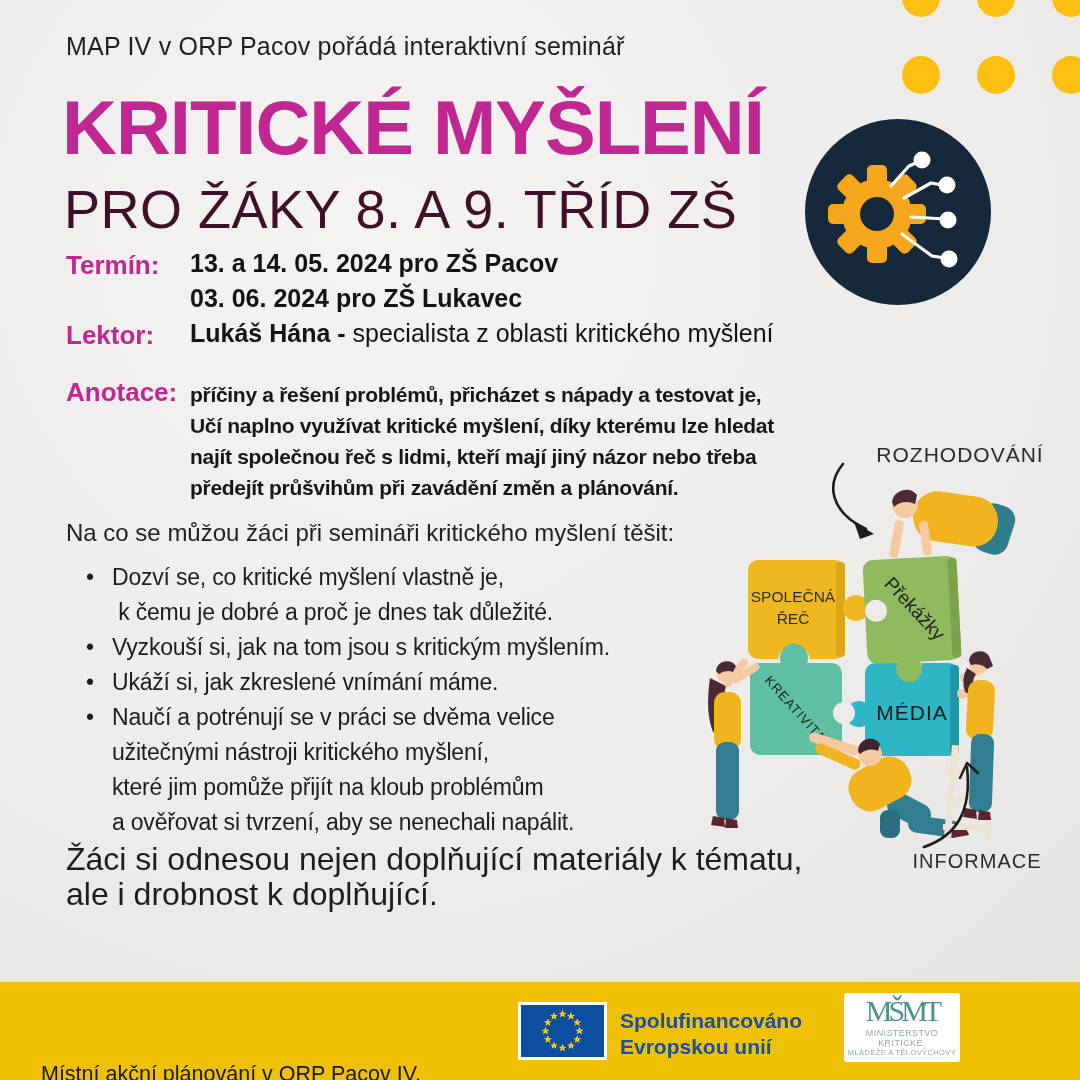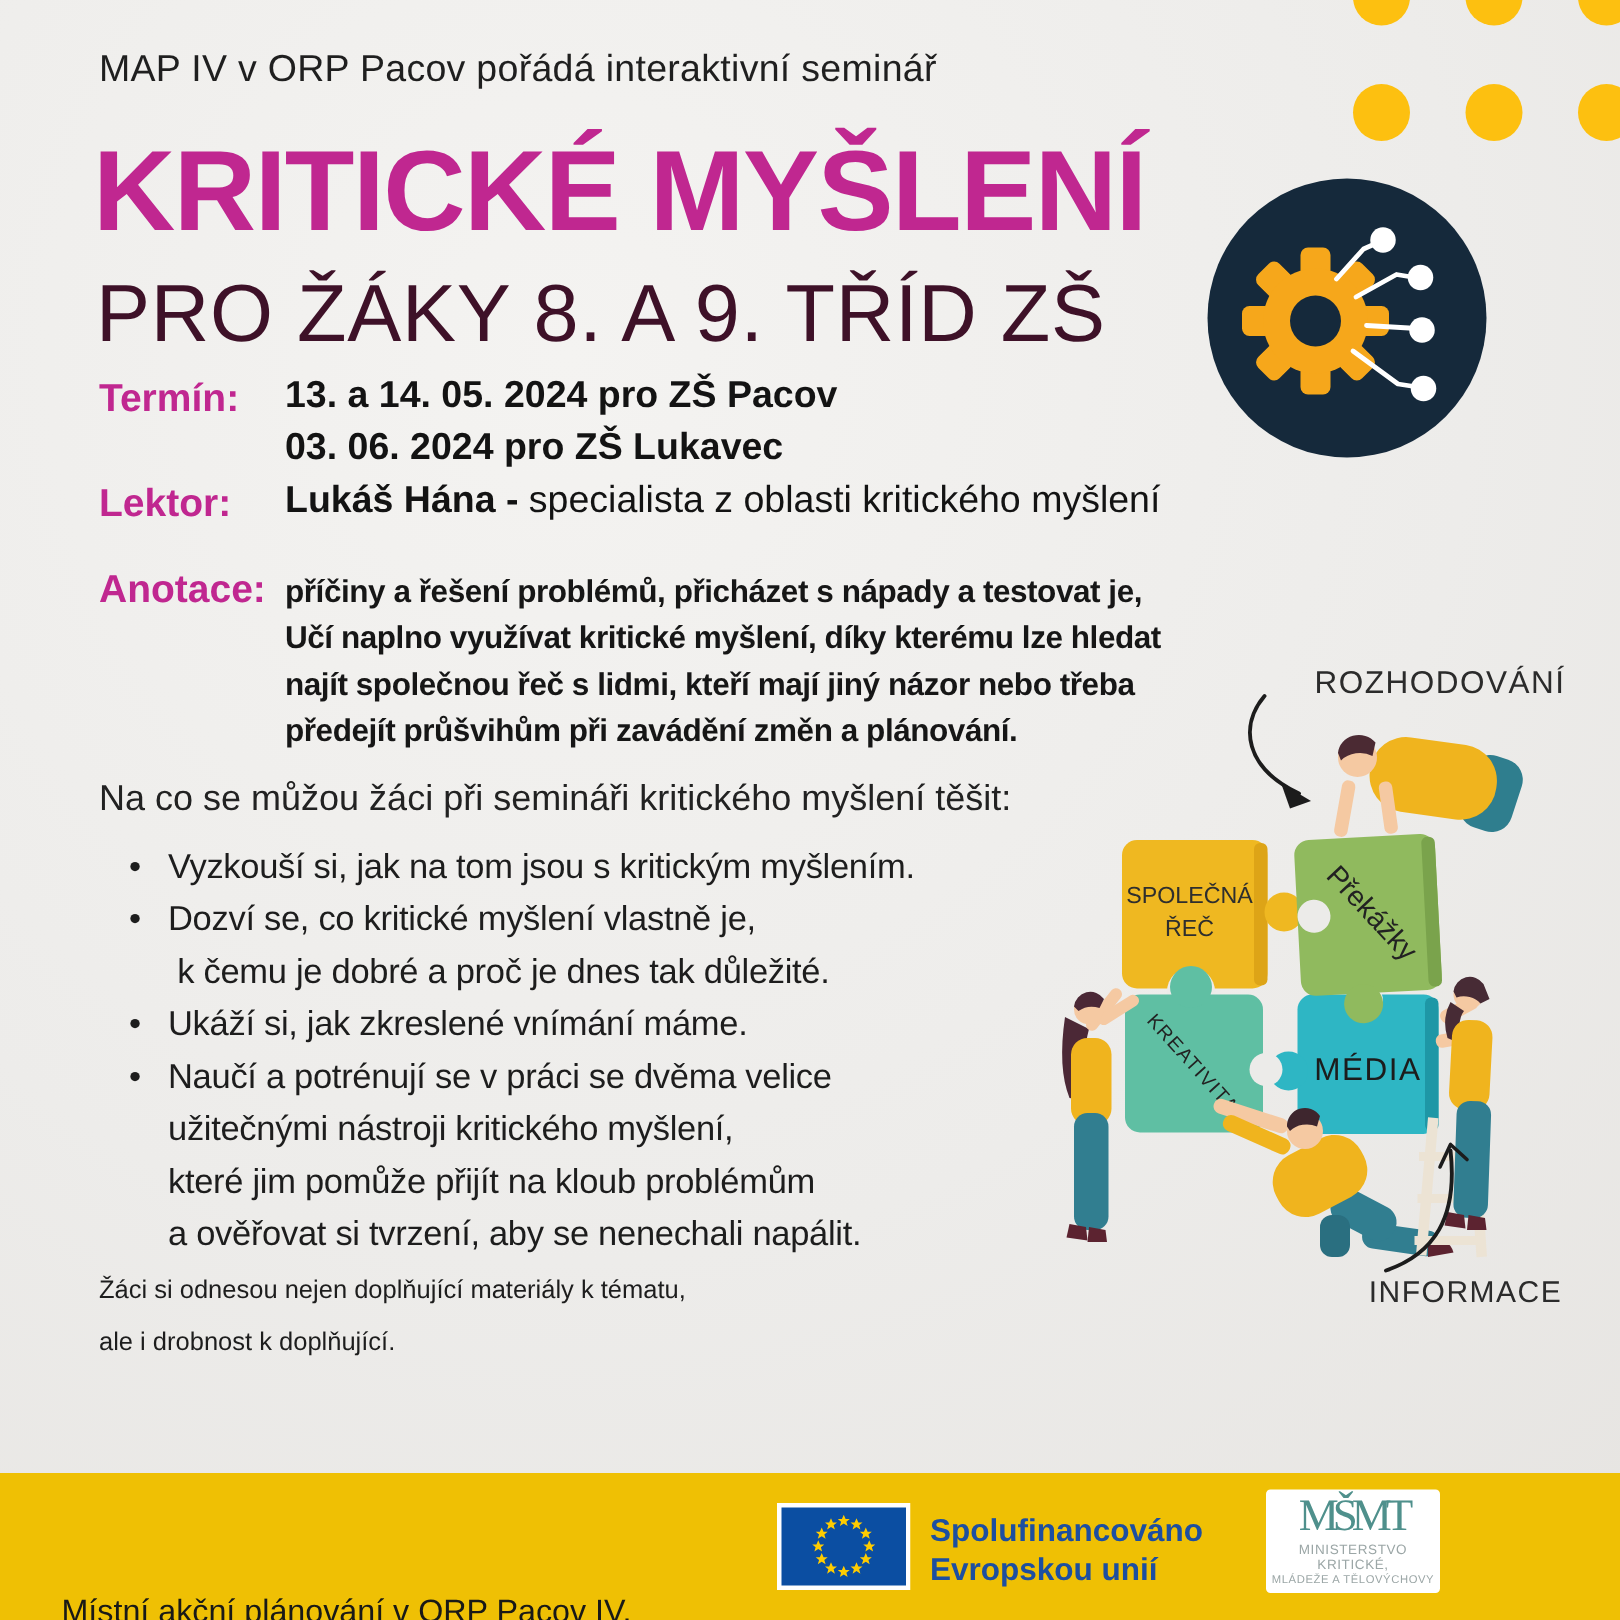--- a/index.html
+++ b/index.html
@@ -17,21 +17,21 @@
   .lektor-desc{font-weight:normal;}
   .anotace-block{left:190px;top:379px;}
   .anotace-block .ln{display:block;white-space:pre;font-size:21px;font-weight:bold;color:#161616;line-height:31px;letter-spacing:-0.3px;}
   
   .intro{left:66px;top:519px;font-size:24px;color:#222;white-space:nowrap;}
   ul.bullets{left:66px;top:560px;margin:0;padding:0;list-style:none;}
   ul.bullets li{position:relative;padding-left:46px;}
   ul.bullets li::before{content:"•";position:absolute;left:20px;top:0;font-size:23px;line-height:35px;color:#1d1d1d;}
   ul.bullets .ln{display:block;white-space:pre;font-size:23px;line-height:35px;color:#1d1d1d;letter-spacing:-0.2px;}
   .closing{left:66px;top:842px;}
-  .closing .ln{display:block;white-space:pre;font-size:17px;line-height:35px;color:#1d1d1d;}
+  .closing .ln{display:block;white-space:pre;font-size:32px;line-height:35px;color:#1d1d1d;}
   
   .dot{width:38px;height:38px;border-radius:50%;background:#fdc010;}
   
   .gear-badge{left:805px;top:119px;width:186px;height:186px;border-radius:50%;background:#15293b;}
   
   .footer{left:0;top:982px;width:1080px;height:98px;background:#efc004;}
   .footer-text{left:16px;top:1058px;width:430px;text-align:center;}
   .footer-text .ln{display:block;font-size:21.5px;line-height:33px;color:#191917;white-space:nowrap;}
   .eu-flag{left:518px;top:1002px;}
   .eu-text{left:620px;top:1008px;}
@@ -99,25 +99,25 @@
     <span class="ln">příčiny a řešení problémů, přicházet s nápady a testovat je,</span>
     <span class="ln">Učí naplno využívat kritické myšlení, díky kterému lze hledat</span>
     <span class="ln">najít společnou řeč s lidmi, kteří mají jiný názor nebo třeba</span>
     <span class="ln">předejít průšvihům při zavádění změn a plánování.</span>
   </div>
 
   <div class="abs intro">Na co se můžou žáci při semináři kritického myšlení těšit:</div>
 
   <ul class="abs bullets">
     <li>
-      <span class="ln">Vyzkouší si, jak na tom jsou s kritickým myšlením.</span>
-    </li>
-    <li>
       <span class="ln">Dozví se, co kritické myšlení vlastně je,</span>
       <span class="ln"> k čemu je dobré a proč je dnes tak důležité.</span>
+    </li>
+    <li>
+      <span class="ln">Vyzkouší si, jak na tom jsou s kritickým myšlením.</span>
     </li>
     <li>
       <span class="ln">Ukáží si, jak zkreslené vnímání máme.</span>
     </li>
     <li>
       <span class="ln">Naučí a potrénují se v práci se dvěma velice</span>
       <span class="ln">užitečnými nástroji kritického myšlení,</span>
       <span class="ln">které jim pomůže přijít na kloub problémům</span>
       <span class="ln">a ověřovat si tvrzení, aby se nenechali napálit.</span>
     </li>

